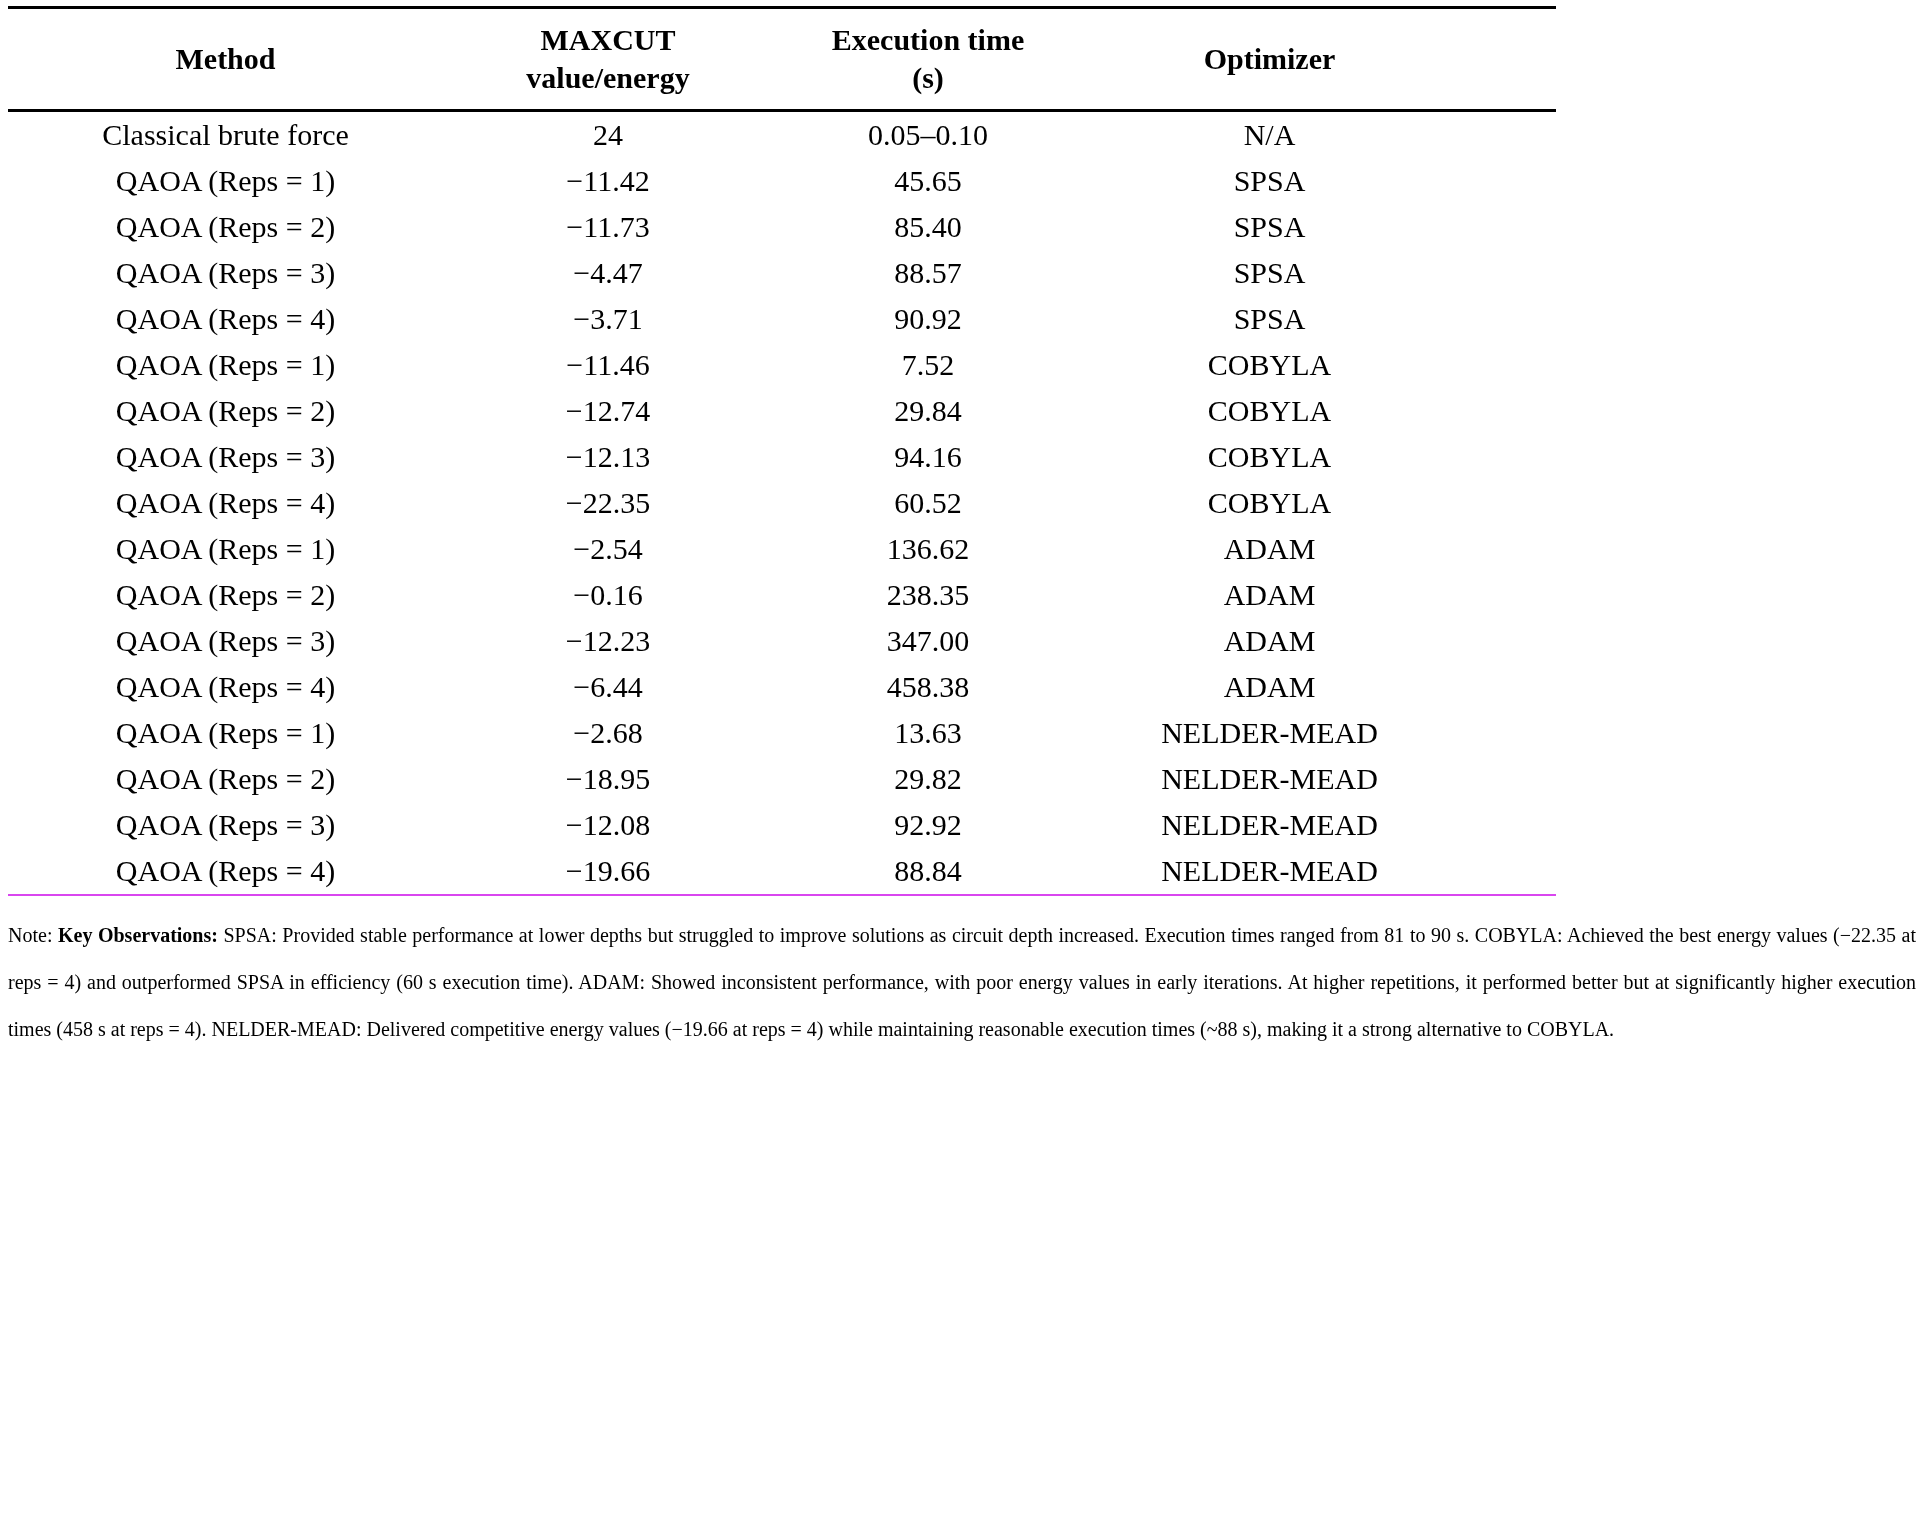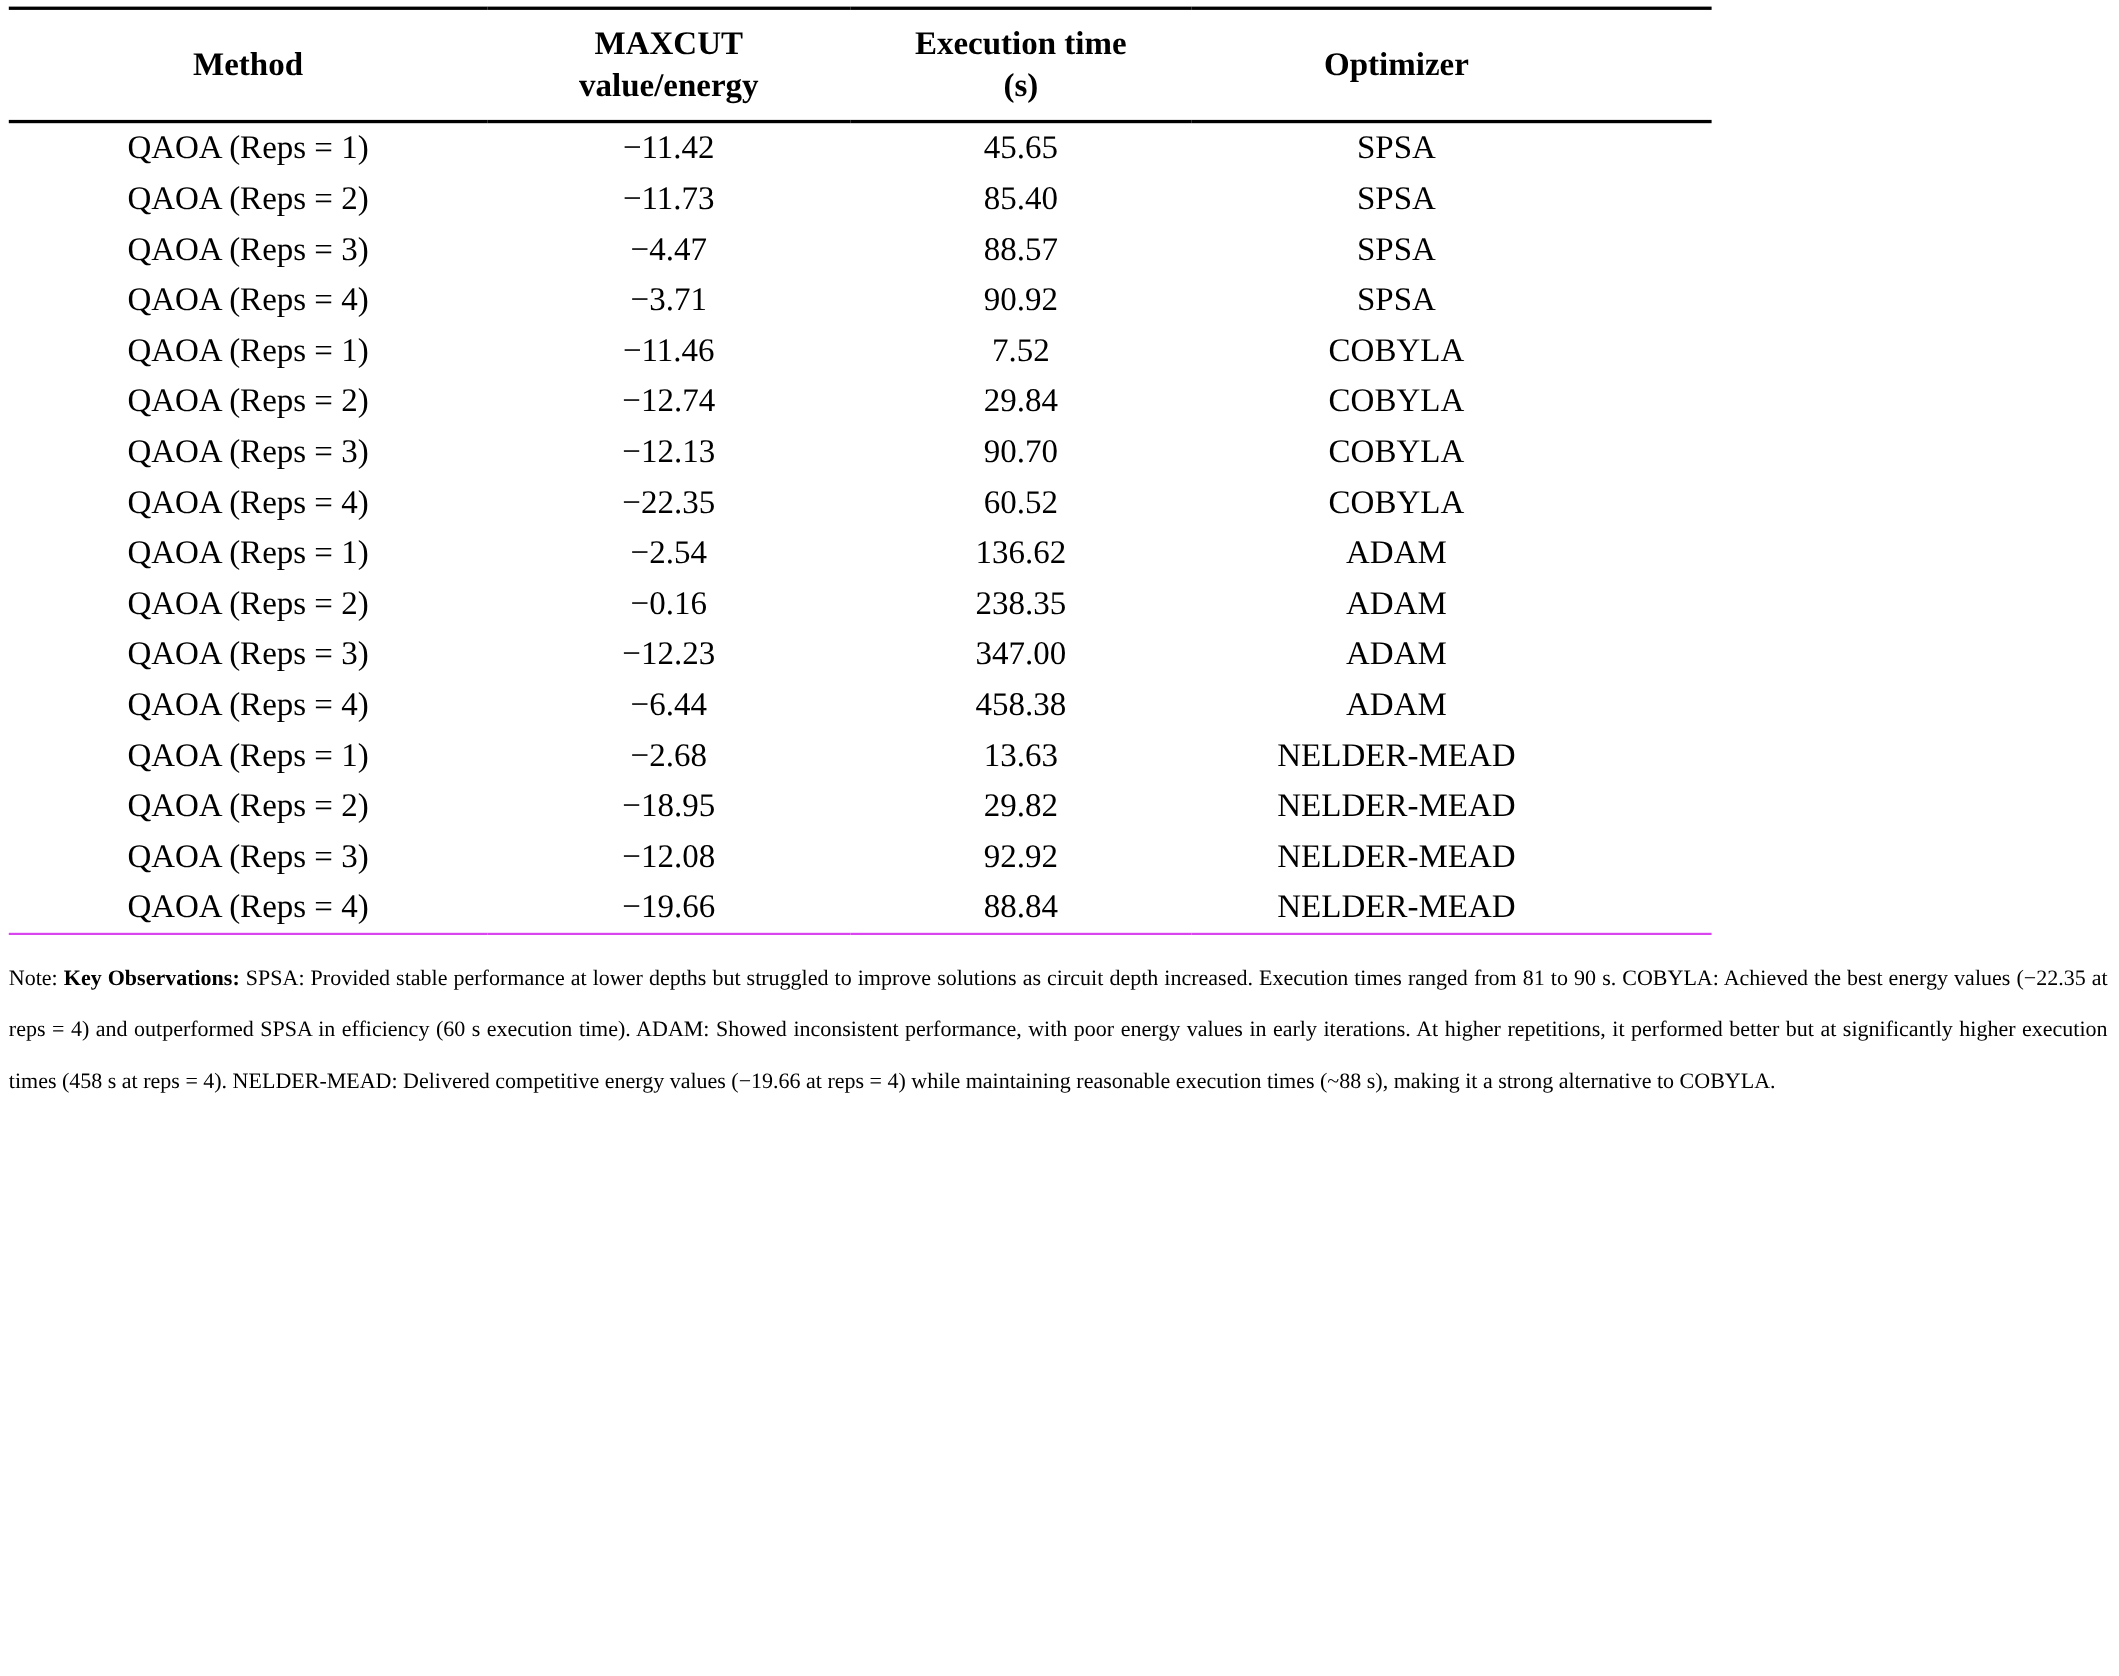--- a/index.html
+++ b/index.html
@@ -95,20 +95,26 @@
             <div>Execution time</div>
             <div>(s)</div>
           </th>
           <th>
             <div>Optimizer</div>
           </th>
         </tr>
     </thead>
     <tbody id="table-body">
         <tr>
+          <td>Classical brute force</td>
+          <td>24</td>
+          <td>0.05–0.10</td>
+          <td>N/A</td>
+        </tr>
+        <tr>
           <td>QAOA (Reps = 1)</td>
           <td>−11.42</td>
           <td>45.65</td>
           <td>SPSA</td>
         </tr>
         <tr>
           <td>QAOA (Reps = 2)</td>
           <td>−11.73</td>
           <td>85.40</td>
           <td>SPSA</td>
@@ -133,21 +139,21 @@
         </tr>
         <tr>
           <td>QAOA (Reps = 2)</td>
           <td>−12.74</td>
           <td>29.84</td>
           <td>COBYLA</td>
         </tr>
         <tr>
           <td>QAOA (Reps = 3)</td>
           <td>−12.13</td>
-          <td>90.70</td>
+          <td>94.16</td>
           <td>COBYLA</td>
         </tr>
         <tr>
           <td>QAOA (Reps = 4)</td>
           <td>−22.35</td>
           <td>60.52</td>
           <td>COBYLA</td>
         </tr>
         <tr>
           <td>QAOA (Reps = 1)</td>

